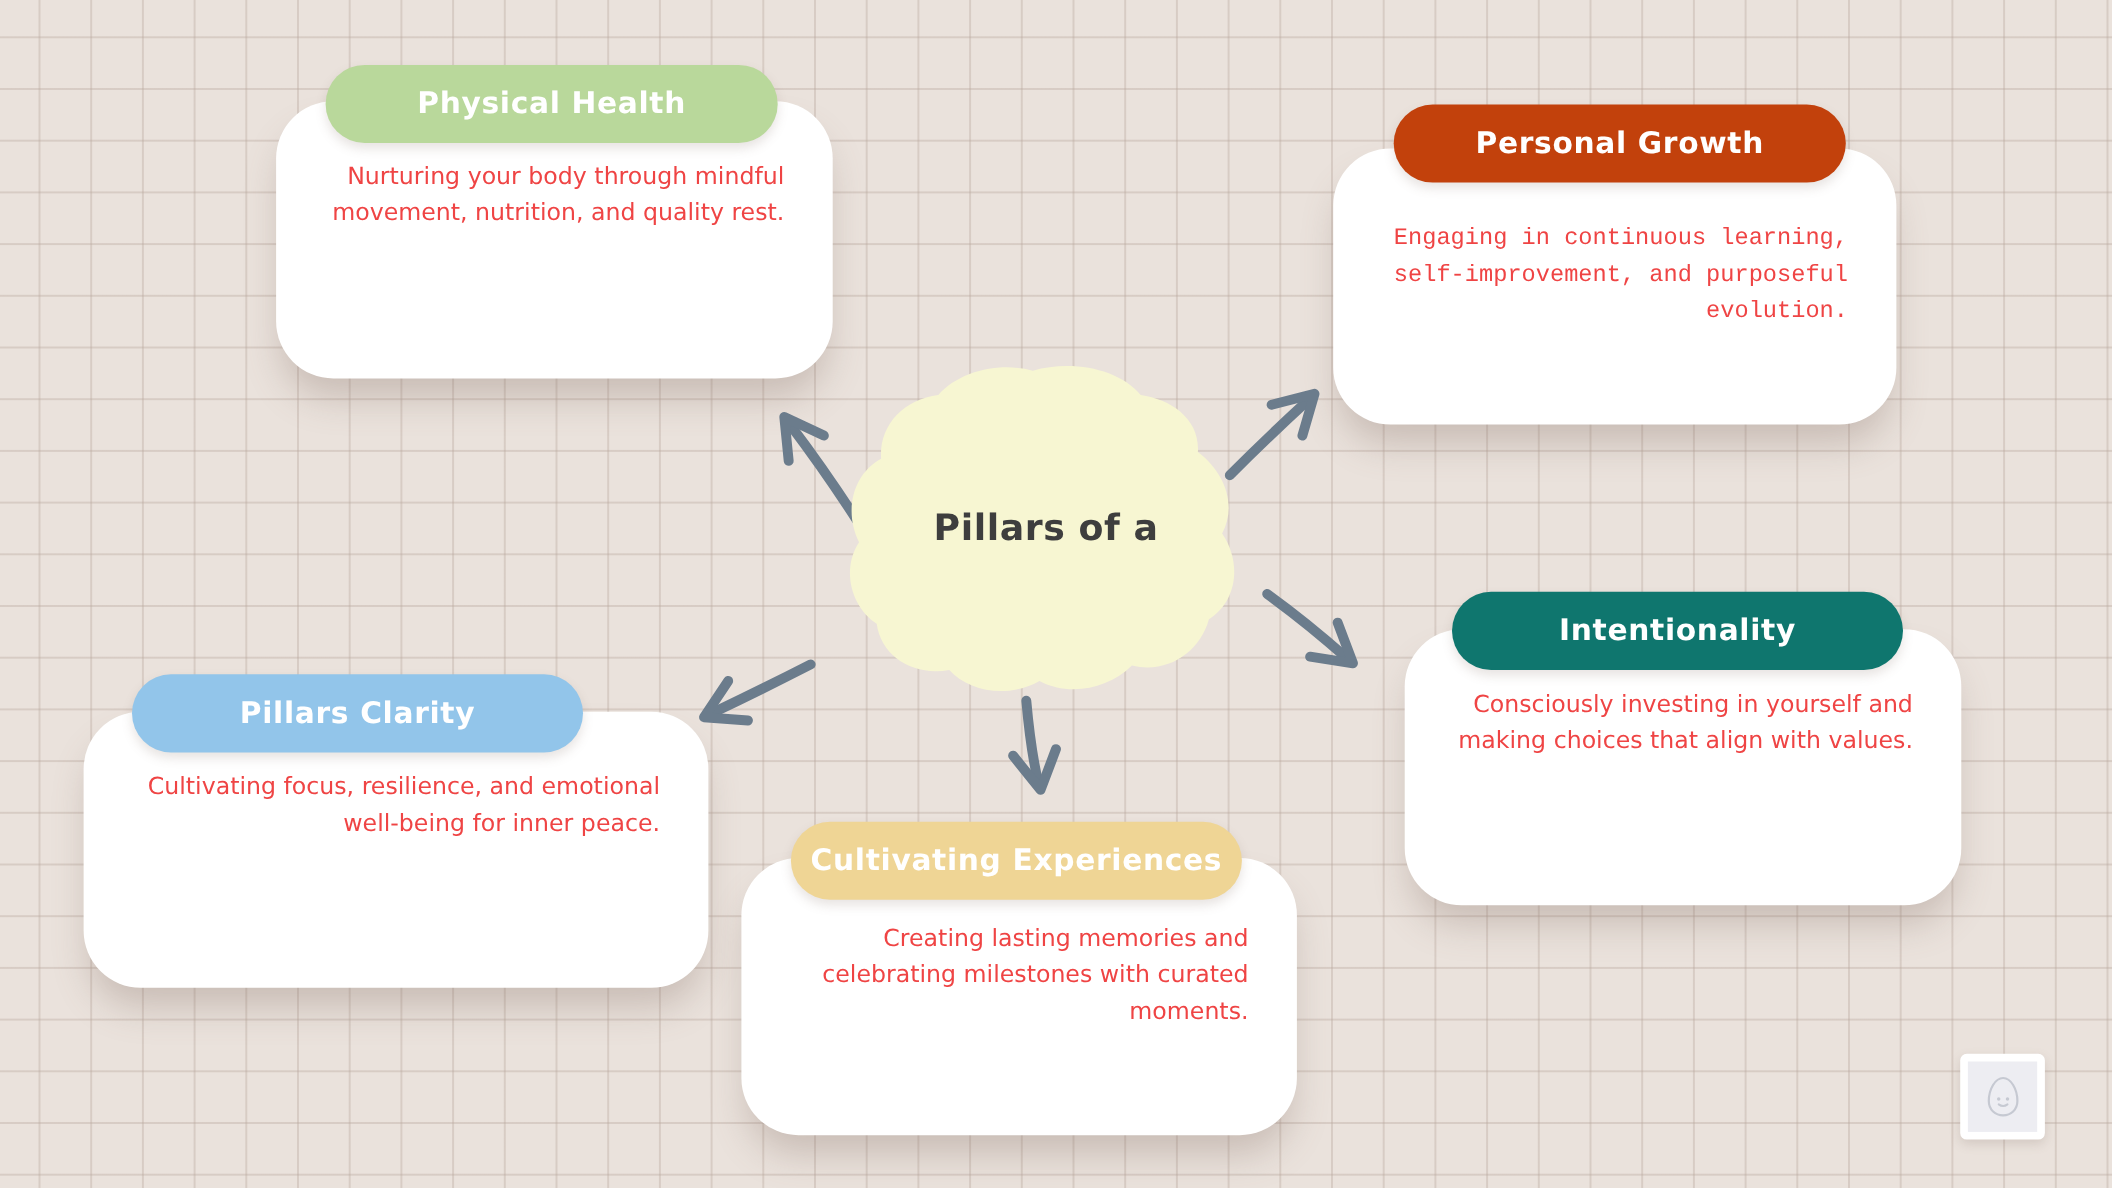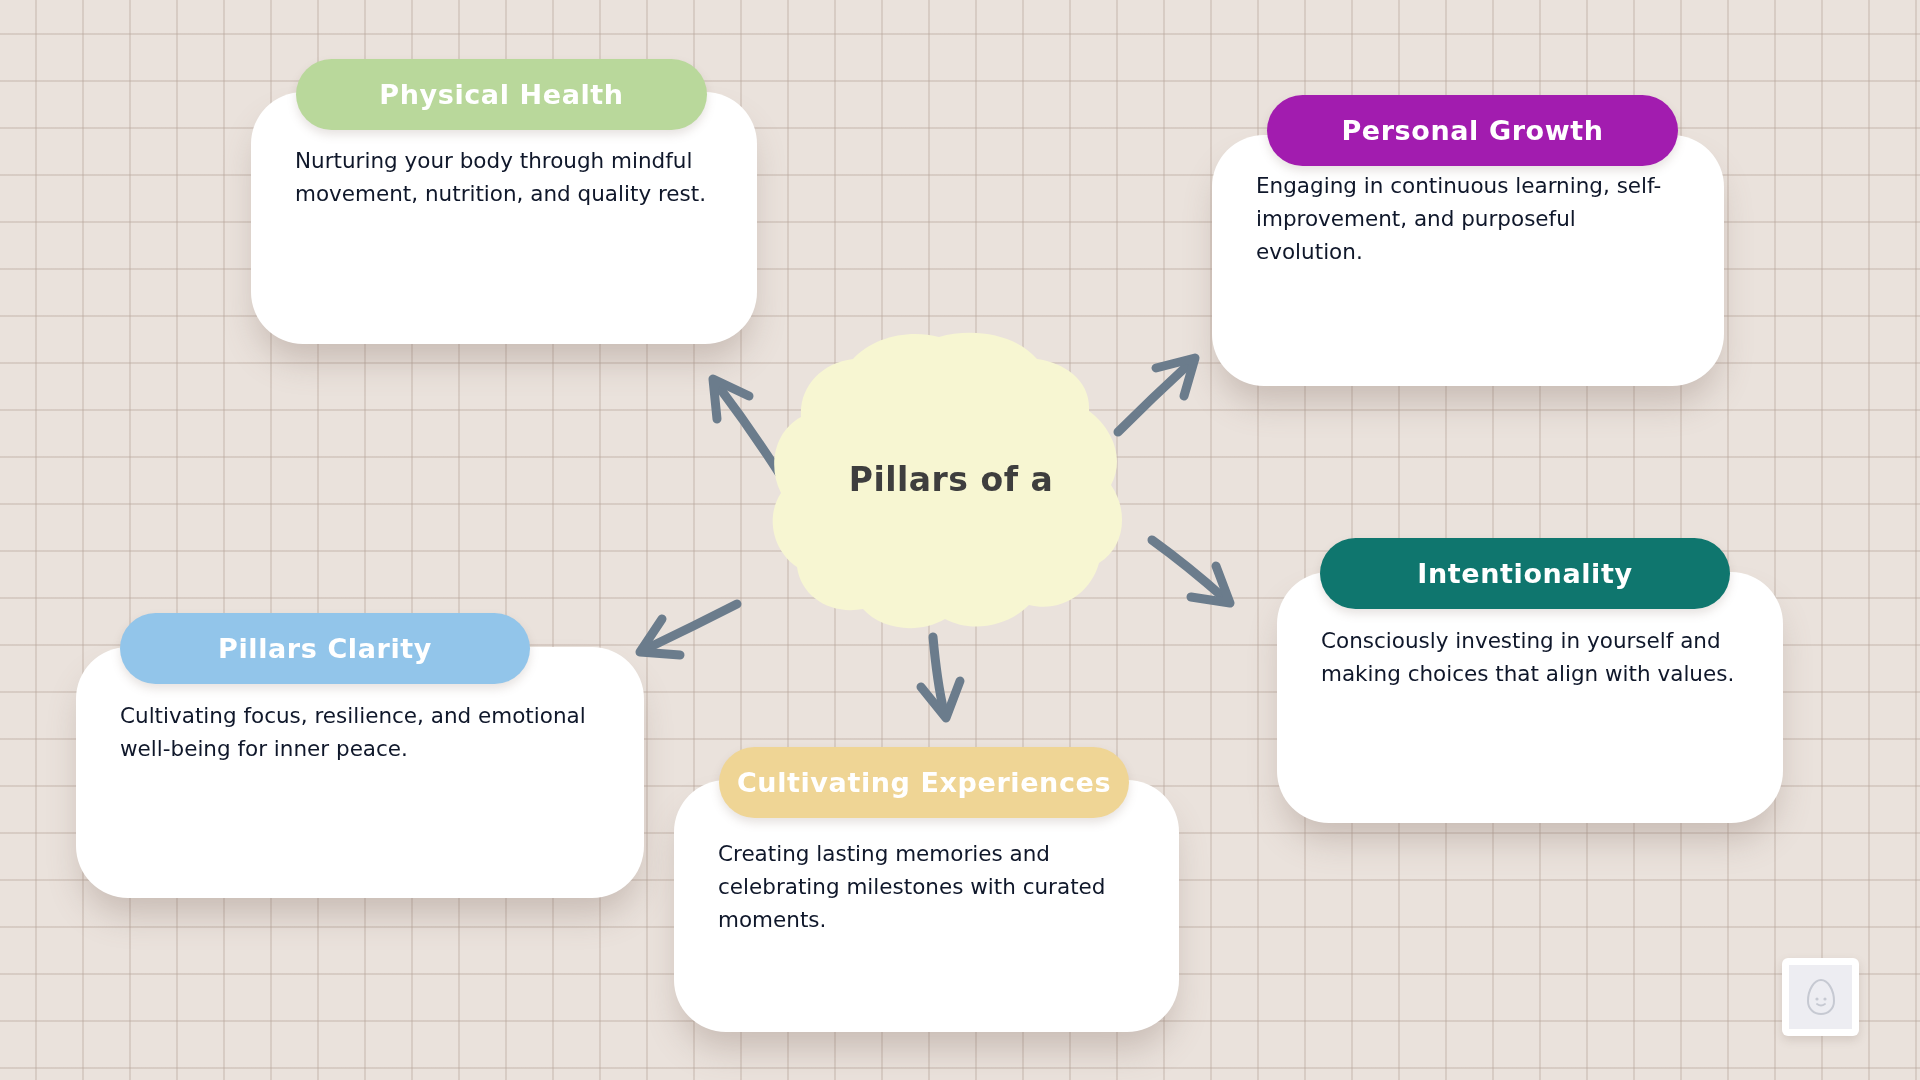--- a/index.html
+++ b/index.html
@@ -33,38 +33,38 @@
     font-weight: bold;
     letter-spacing: 0.6px;
     box-shadow: 0 5px 10px rgba(122,101,90,0.18);
     z-index: 3;
   }
   .node-body {
     position: absolute;
     top: 52px;
     left: 0; right: 0;
     padding: 0 44px;
-    text-align: left;
-    color: #0f172a;
+    text-align: right;
+    color: #ef4444;
     font-size: 21.5px;
     line-height: 33px;
   }
 
   
   #card-physical        { left: 251px;  top: 92px;  width: 506px; height: 252px; }
   #header-physical      { left: 296px;  top: 59px;  width: 411px; }
   #card-growth          { left: 1212px; top: 135px; width: 512px; height: 251px; }
   #header-growth        { left: 1267px; top: 95px;  width: 411px; }
   #card-clarity         { left: 76px;   top: 647px; width: 568px; height: 251px; }
   #header-clarity       { left: 120px;  top: 613px; width: 410px; }
   #card-experiences     { left: 674px;  top: 780px; width: 505px; height: 252px; }
   #header-experiences   { left: 719px;  top: 747px; width: 410px; }
   #card-intentionality  { left: 1277px; top: 572px; width: 506px; height: 251px; }
   #header-intentionality{ left: 1320px; top: 538px; width: 410px; }
-  #body-growth { top: 34px; }
+  #body-growth { top: 66px; font-family: Liberation Mono, monospace; }
   #body-experiences { top: 57px; }
 
   
   .center-node {
     position: absolute;
     left: 769px; top: 325px;
     width: 364px; height: 310px;
     z-index: 2;
   }
   .center-node svg.blob { position: absolute; inset: 0; }
@@ -143,21 +143,21 @@
   </div>
 </div>
 
 <div class="node-header" id="header-physical" style="background-color: rgb(185, 216, 155);">
     <span>Physical Health</span>
   </div>
 <div class="node-card" id="card-physical">
   <p class="node-body">Nurturing your body through mindful movement, nutrition, and quality rest.</p>
 </div>
 
-<div class="node-header" id="header-growth" style="background-color: #a21caf;">
+<div class="node-header" id="header-growth" style="background-color: #c2410c;">
     <span>Personal Growth</span>
   </div>
 <div class="node-card" id="card-growth">
   <p class="node-body" id="body-growth">Engaging in continuous learning, self-improvement, and purposeful evolution.</p>
 </div>
 
 <div class="node-header" id="header-clarity" style="background-color: rgb(146, 197, 234);">
     <span>Pillars Clarity</span>
   </div>
 <div class="node-card" id="card-clarity">

